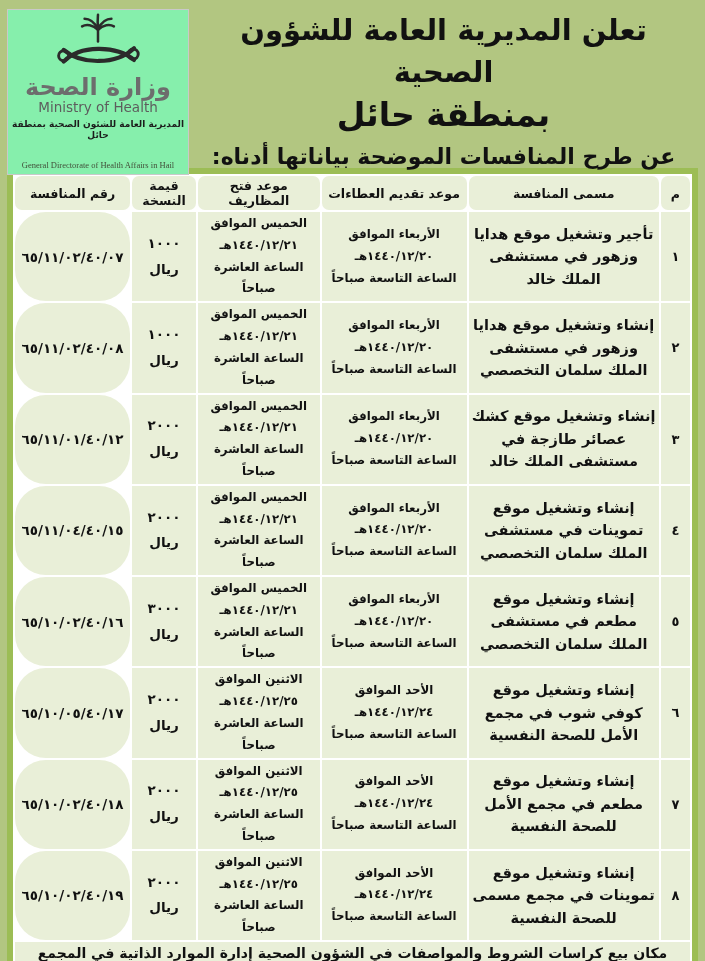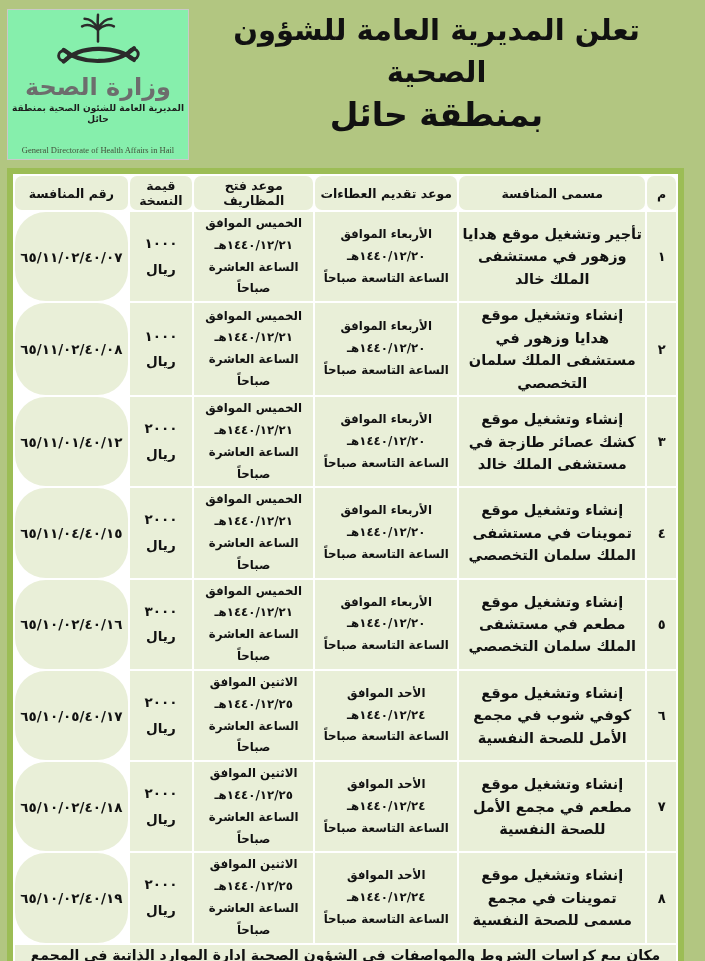--- a/index.html
+++ b/index.html
@@ -2,21 +2,21 @@
 <html lang="ar" dir="rtl"><head>
 <meta charset="utf-8">
 <style>
   html,body{margin:0;padding:0;}
   body{
     width:705px;height:961px;overflow:hidden;
     background:#b2c681;
     font-family:"DejaVu Sans", sans-serif;
     color:#111;
   }
-  .page{box-sizing:border-box;width:705px;height:961px;padding:7px 21px 6px 7px;}
+  .page{box-sizing:border-box;width:705px;height:961px;padding:7px 7px 6px 7px;}
 
   
   .header{display:flex;direction:rtl;align-items:flex-start;margin-bottom:5px;height:156px;}
   .titles{flex:1;text-align:center;padding-top:2px;}
   .title-l1{font-size:29px;font-weight:bold;line-height:1.45;letter-spacing:-0.5px;}
   .title-l2{font-size:33px;font-weight:bold;line-height:1.35;}
   .title-l3{font-size:22px;font-weight:bold;line-height:1.5;margin-top:2px;}
   .logo-box{
     width:182px;min-height:128px;background:#86efac;border:1px solid #c9c9c9;
     text-align:center;padding:3px 2px 4px 2px;box-sizing:border-box;margin-top:2px;
@@ -46,20 +46,21 @@
 </style>
 </head>
 <body>
 
 <div class="page">
 
   <div class="header">
     <div class="titles">
       <div class="title-l1">تعلن المديرية العامة للشؤون الصحية</div>
       <div class="title-l2">بمنطقة حائل</div>
+      <div class="title-l3">عن طرح المنافسات الموضحة بياناتها أدناه:</div>
     </div>
     <div class="logo-box">
       <svg class="emblem" width="84" height="62" viewBox="0 0 100 74">
         <g fill="none" stroke="#2b2b2b" stroke-linecap="round">
 
           <g stroke-width="3">
             <path d="M50 34 L50 20"></path>
             <path d="M50 20 C44 14 36 13 31 16"></path>
             <path d="M50 20 C56 14 64 13 69 16"></path>
             <path d="M50 19 C45 10 39 7 34 7"></path>
@@ -69,20 +70,21 @@
 
           <g stroke-width="5">
             <path d="M9 58 C28 38 72 38 93 56"></path>
             <path d="M9 44 C30 62 72 62 93 42"></path>
           </g>
           <circle cx="9" cy="51" r="6" stroke-width="3.5"></circle>
           <circle cx="92" cy="49" r="6" stroke-width="3.5"></circle>
         </g>
       </svg>
       <div class="logo-ar">وزارة الصحة</div>
+      <div class="logo-en">Ministry of Health</div>
       <div class="logo-dir-ar">المديرية العامة للشئون الصحية بمنطقة حائل</div>
       <div class="logo-dir-en">General Directorate of Health Affairs in Hail</div>
     </div>
   </div>
 
   <div class="frame">
     <div class="frame-inner">
       <table>
         <colgroup>
           <col style="width:4.4%">

